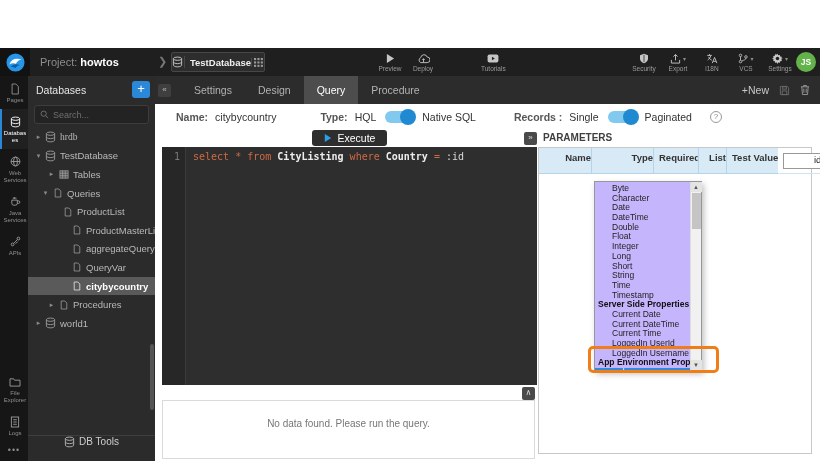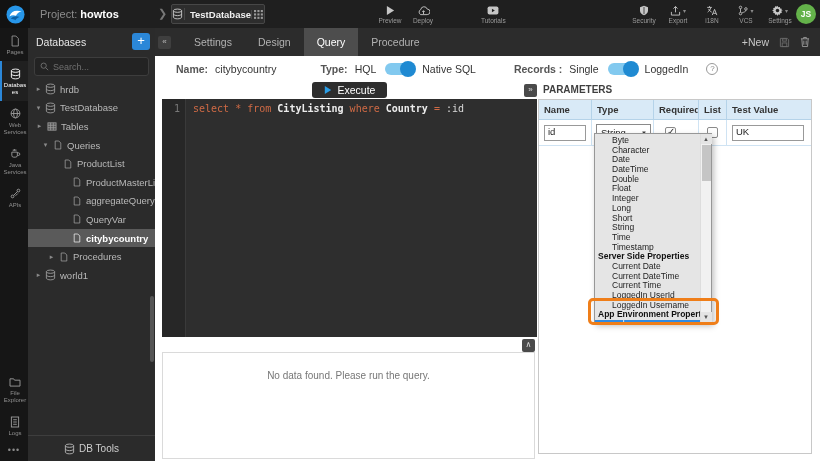--- a/index.html
+++ b/index.html
@@ -1,21 +1,21 @@
 <!DOCTYPE html>
 <html><head>
 <meta charset="utf-8">
 <style>
   * { margin:0; padding:0; box-sizing:border-box; }
   html,body { width:820px; height:461px; overflow:hidden; background:#fff;
     font-family:"Liberation Sans", sans-serif; }
   .app { width:820px; height:461px; display:flex; flex-direction:column; position:relative; }
 
   
-  .topbar { height:28px; background:#1f1f1f; display:flex; align-items:center; position:relative; flex:0 0 28px; }
+  .topbar { height:28px; background:#1f1f1f; display:flex; align-items:center; position:relative; flex:0 0 28px;margin-top:48px; }
   .logo-box { width:30px; height:28px; background:#121212; display:flex; align-items:center; justify-content:center; }
   .project { margin-left:10px; font-size:11px; color:#8d8d8d; white-space:nowrap; }
   .project b { color:#fff; font-weight:bold; }
   .tb-chev { position:absolute; left:158px; color:#777; font-size:11px; top:7px; }
   .entity-box { position:absolute; left:171px; top:4px; height:20px; width:94px; background:#2d2d2d;
     border:1px solid #474747; border-radius:2px; display:flex; align-items:center; color:#c9c9c9; }
   .entity-box .seg-icon { width:18px; display:flex; justify-content:center; border-right:1px solid #474747; }
   .entity-box .seg-name { flex:1; font-size:9.5px; font-weight:bold; color:#f0f0f0; padding-left:5px; }
   .entity-box .seg-grid { width:18px; display:flex; justify-content:center; border-left:1px solid #474747; color:#9a9a9a; }
   .tb-actions-left { position:absolute; left:378px; top:0; height:28px; display:flex; align-items:center; gap:9px; }
@@ -53,21 +53,21 @@
     display:flex; align-items:center; padding:0 5px; color:#787878; }
   .searchbox .ph { font-size:9px; margin-left:4px; color:#6f6f6f; }
   .tree-rows { flex:1; overflow:hidden; }
   .tree-row { height:18.6px; display:flex; align-items:center; font-size:9.5px; color:#b9b9b9; cursor:pointer; white-space:nowrap; }
   .tree-row .exp { width:11px; text-align:center; font-size:7px; color:#8a8a8a; flex:0 0 11px; }
   .tree-row .ic { width:13px; display:flex; justify-content:center; color:#9a9a9a; flex:0 0 13px; }
   .tree-row .lb { margin-left:3px; }
   .tree-row.selected { background:#5a5a5a; color:#fff; font-weight:bold; }
   .tree-row.selected .ic { color:#e8e8e8; }
   .tree-scroll { position:absolute; right:1px; top:268px; width:4px; height:66px; background:#555; border-radius:2px; }
-  .tree-foot { height:26px; border-top:1px solid #3e3e3e; display:flex; align-items:center; justify-content:center;
+  .tree-foot { height:26px; border-top:1px solid #3e3e3e; display:flex; align-items:flex-start; justify-content:center;
     gap:4px; color:#cfcfcf; font-size:10px; cursor:pointer; flex:0 0 26px; }
   .tree-foot .ic { color:#b5b5b5; display:flex; }
 
   
   .main { flex:1; display:flex; flex-direction:column; min-width:0; }
   .tabbar { height:28px; background:#2c2c2c; display:flex; align-items:center; flex:0 0 28px; }
   .btn-collapse-tree { width:13px; height:13px; background:#3f3f3f; border-radius:2px; color:#bbb; font-size:8px;
     line-height:12px; text-align:center; margin:0 10px 0 3px; cursor:pointer; }
   .tab { padding:0 13px; line-height:28px; font-size:10.5px; color:#b2b2b2; cursor:pointer; white-space:nowrap; }
   .tab.active { background:#4d4d4d; color:#fff; }
@@ -106,42 +106,42 @@
   
   .btn-collapse-params { position:absolute; left:369px; top:28px; width:13px; height:13px; background:#4a4a4a;
     border-radius:2px; color:#ddd; font-size:8px; line-height:12px; text-align:center; cursor:pointer; z-index:3; }
   .btn-collapse-results { position:absolute; left:367px; top:283px; width:13px; height:13px; background:#4a4a4a;
     border-radius:2px; color:#ddd; font-size:8px; line-height:12px; text-align:center; cursor:pointer; z-index:3; }
 
   
   .right-col { flex:1; display:flex; flex-direction:column; padding-top:28px; min-width:0;border-radius:10px; }
   .params-title { font-size:10px; font-weight:bold; color:#3f3f3f; padding:0 0 4px 6px; }
   .params-box { flex:1; border:1px solid #c8c8c8; margin:0 8px 7px 1px; background:#fff; }
-  .ptable { display:flex; flex-direction:column; }
+  .ptable { display:flex; flex-direction:row;text-align:right; }
   .prow { display:flex; }
   .pcell { border-right:1px solid #b5d3e9; border-bottom:1px solid #b5d3e9; }
   .prow.head .pcell { background:#d9eaf7; font-size:9.5px; font-weight:bold; color:#333;
     padding:4px 0 4px 5px; white-space:nowrap; overflow:hidden; }
   .prow.body .pcell { border-right:1px solid #cfe3f3; border-bottom:1px solid #cfe3f3; height:26px;
     display:flex; align-items:center; }
   .c0 { width:53px; flex:0 0 53px; } .c1 { width:62px; flex:0 0 62px; } .c2 { width:45px; flex:0 0 45px; }
   .c3 { width:28px; flex:0 0 28px; } .c4 { flex:1; border-right:none !important; }
   .tinput { height:16px; border:1px solid #999; font-size:9.5px; color:#222; padding:0 3px;
     font-family:"Liberation Sans", sans-serif; background:#fff; }
   .in-name { width:42px; margin-left:5px; } .in-test { width:72px; margin-left:5px; }
   .pselect { width:55px; height:17px; margin-left:4px; border:1px solid #8a8a8a; background:#fff;
     display:flex; align-items:center; font-size:9.5px; color:#222; padding-left:4px; cursor:pointer; }
   .pselect .arr { margin-left:auto; margin-right:3px; font-size:6px; color:#444; }
   .cbx { width:11px; height:11px; border:1px solid #8a8a8a; border-radius:2px; background:#fdfdfd;
     margin-left:11px; position:relative; cursor:pointer; }
   .cbx.checked::after { content:'✓'; position:absolute; left:1px; top:-2px; font-size:10px; color:#333; }
   .c3 .cbx { margin-left:8px; }
 
   
-  .param-dropdown { position:absolute; left:439px; top:77px; width:118px; height:190px; background:#e5e5e5;
+  .param-dropdown { position:absolute; left:439px; top:77px; width:108px; height:190px; background:#c4b5fd;
     border:1px solid #979797; box-shadow:2px 3px 6px rgba(0,0,0,.25); display:flex; z-index:5; }
   .dd-items { flex:1; padding-top:2px; overflow:hidden; }
   .dd-item { height:9.7px; line-height:9.7px; font-size:8.5px; color:#222; padding-left:17px;
     white-space:nowrap; cursor:pointer; }
   .dd-item.group { font-weight:bold; padding-left:3px; color:#111; }
   .dd-item.selected { background:#2e8be4; color:#fff; }
   .dd-scroll { width:11px; background:#f1f1f1; border-left:1px solid #ddd; display:flex;
     flex-direction:column; align-items:center; flex:0 0 11px; }
   .dd-arrow { height:10px; width:11px; font-size:6px; color:#555; text-align:center; line-height:10px;
     background:#e4e4e4; cursor:pointer; }
@@ -359,21 +359,21 @@
       <div class="searchbox">
         <span>
             <svg viewBox="0 0 11 11" width="9" height="9">
               <circle cx="4.5" cy="4.5" r="3.2" fill="none" stroke="currentColor" stroke-width="1"></circle>
               <path d="M7 7l3 3" fill="none" stroke="currentColor" stroke-width="1"></path>
             </svg>
           </span>
         <span class="ph">Search...</span>
       </div>
       <div class="tree-rows">
-          <div class="tree-row" style="padding-left: 5px;">
+          <div class="tree-row" style="padding-left: 5px; font-family: Liberation Serif, serif;">
             <span class="exp">▸</span>
             <span class="ic">
               <svg viewBox="0 0 12 13" width="11" height="12">
                 <ellipse cx="6" cy="2.9" rx="4.5" ry="1.8" fill="none" stroke="currentColor" stroke-width="1"></ellipse>
                 <path d="M1.5 2.9v7c0 1 2 1.9 4.5 1.9s4.5-.9 4.5-1.9v-7" fill="none" stroke="currentColor" stroke-width="1"></path>
                 <path d="M1.5 6.4c0 1 2 1.9 4.5 1.9s4.5-.9 4.5-1.9" fill="none" stroke="currentColor" stroke-width="1"></path>
               </svg>
             </span>
             <span class="lb">hrdb</span>
           </div>
@@ -381,21 +381,21 @@
             <span class="exp">▾</span>
             <span class="ic">
               <svg viewBox="0 0 12 13" width="11" height="12">
                 <ellipse cx="6" cy="2.9" rx="4.5" ry="1.8" fill="none" stroke="currentColor" stroke-width="1"></ellipse>
                 <path d="M1.5 2.9v7c0 1 2 1.9 4.5 1.9s4.5-.9 4.5-1.9v-7" fill="none" stroke="currentColor" stroke-width="1"></path>
                 <path d="M1.5 6.4c0 1 2 1.9 4.5 1.9s4.5-.9 4.5-1.9" fill="none" stroke="currentColor" stroke-width="1"></path>
               </svg>
             </span>
             <span class="lb">TestDatabase</span>
           </div>
-          <div class="tree-row" style="padding-left: 6px;">
+          <div class="tree-row" style="padding-left: 18px;">
             <span class="exp">▸</span>
             <span class="ic">
               <svg viewBox="0 0 12 11" width="10" height="9">
                 <rect x="1" y="1" width="10" height="9" fill="currentColor" opacity=".35"></rect>
                 <rect x="1" y="1" width="10" height="9" fill="none" stroke="currentColor" stroke-width="1"></rect>
                 <path d="M1 4h10M1 7h10M4.3 1v9M7.6 1v9" fill="none" stroke="currentColor" stroke-width="1"></path>
               </svg>
             </span>
             <span class="lb">Tables</span>
           </div>
@@ -521,21 +521,21 @@
           <div class="form-row">
             <span class="flabel">Name:</span>
             <span class="fval">citybycountry</span>
             <span class="flabel ml-type">Type:</span>
             <span class="fval ml-opt">HQL</span>
             <span class="toggle"></span>
             <span class="fval ml-opt">Native SQL</span>
             <span class="flabel ml-rec">Records :</span>
             <span class="fval ml-opt">Single</span>
             <span class="toggle"></span>
-            <span class="fval ml-opt">LoggedIn</span>
+            <span class="fval ml-opt">Paginated</span>
             <span class="help-circ ml-help">?</span>
           </div>
           <div class="exec-row">
             <span class="btn-execute">
               <span class="ic">
                 <svg viewBox="0 0 10 12" width="8" height="10">
                     <path d="M1 1l8 5-8 5z" fill="currentColor"></path>
                   </svg>
               </span>
               <span>Execute</span>

